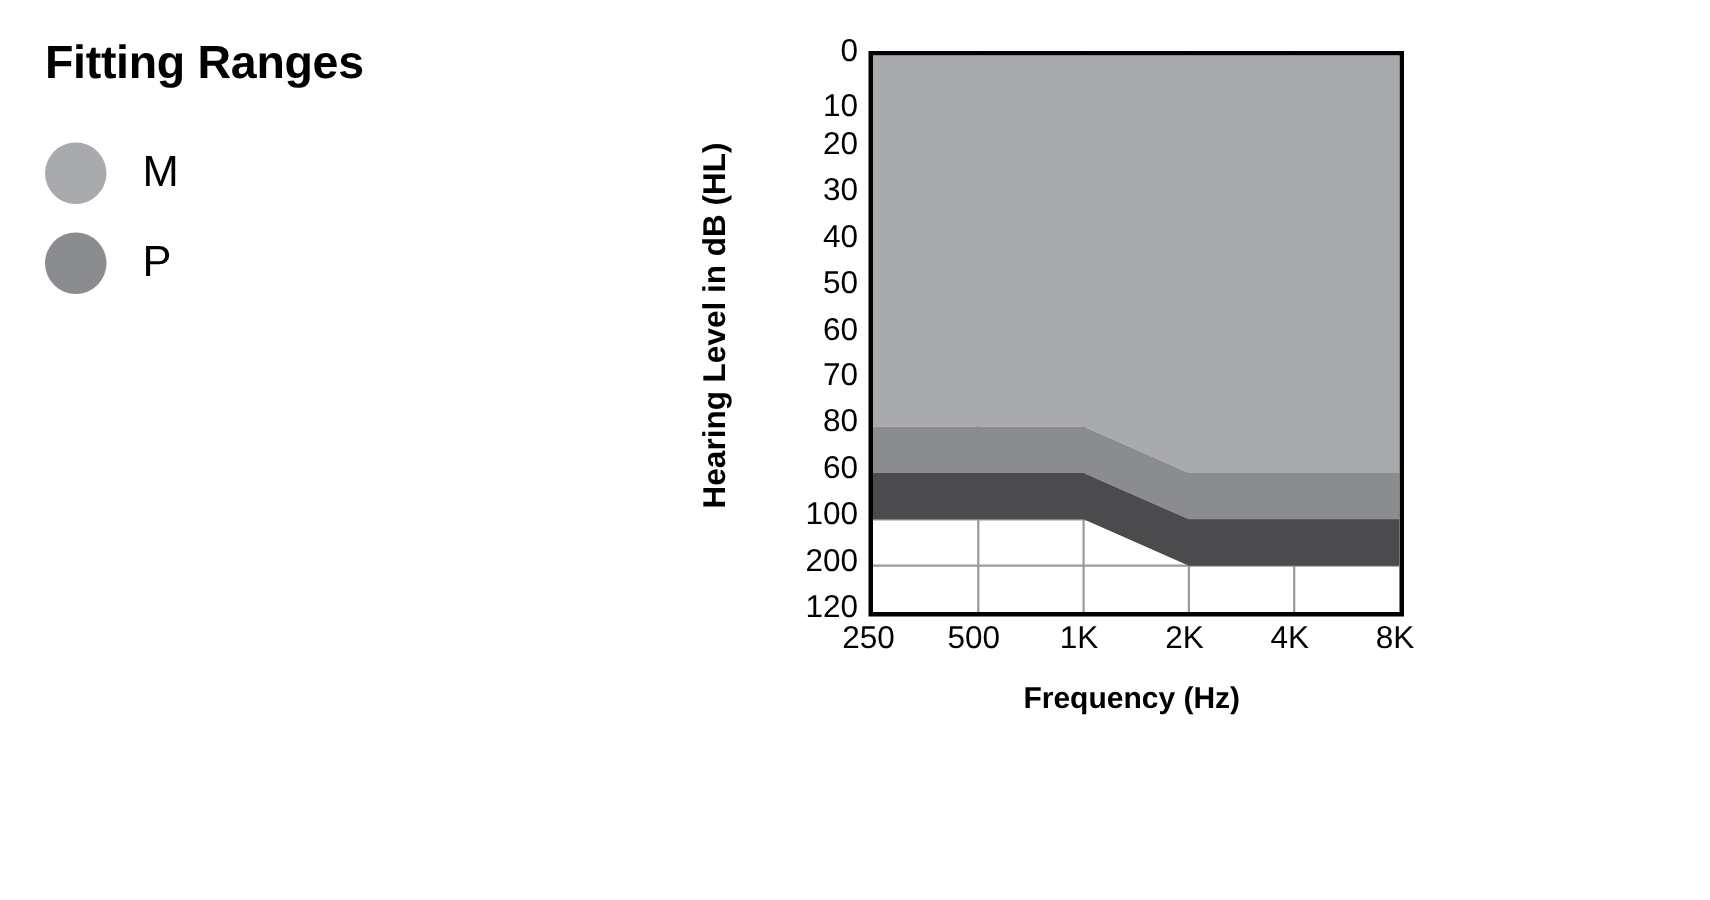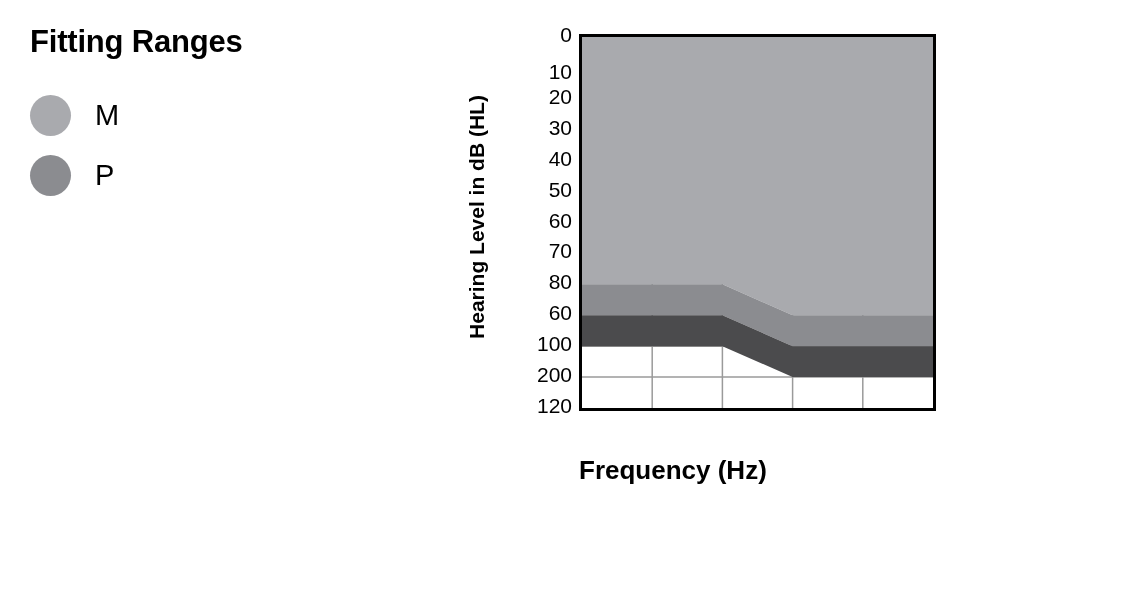--- a/index.html
+++ b/index.html
@@ -115,21 +115,22 @@
     font-size: 21px;
     line-height: 1;
     transform: translateX(-50%);
     white-space: nowrap;
   }
   #x-axis-title {
     position: absolute;
     left: 139px;
     top: 455px;
     width: 351px;
-    font-size: 26px;
+    text-align: center;
+    font-size: 20px;
     font-weight: bold;
     white-space: nowrap;
   }
 </style>
 </head>
 <body>
 
 <div id="legend-panel">
   <div id="legend-title">Fitting Ranges</div>
 
@@ -172,15 +173,23 @@
         <line x1="70.2" x2="70.2" y1="0" y2="371" stroke="#9a9a9a" stroke-width="1.5"></line>
         <line x1="140.4" x2="140.4" y1="0" y2="371" stroke="#9a9a9a" stroke-width="1.5"></line>
         <line x1="210.6" x2="210.6" y1="0" y2="371" stroke="#9a9a9a" stroke-width="1.5"></line>
         <line x1="280.8" x2="280.8" y1="0" y2="371" stroke="#9a9a9a" stroke-width="1.5"></line>
         <polygon points="0,0 70.2,0 140.4,0 210.6,0 280.8,0 351,0 351,278.25 280.8,278.25 210.6,278.25 140.4,247.33333333333331 70.2,247.33333333333331 0,247.33333333333331" fill="#a9aaae"></polygon>
         <polygon points="0,247.33333333333331 70.2,247.33333333333331 140.4,247.33333333333331 210.6,278.25 280.8,278.25 351,278.25 351,309.1666666666667 280.8,309.1666666666667 210.6,309.1666666666667 140.4,278.25 70.2,278.25 0,278.25" fill="#8b8c90"></polygon>
         <polygon points="0,278.25 70.2,278.25 140.4,278.25 210.6,309.1666666666667 280.8,309.1666666666667 351,309.1666666666667 351,340.0833333333333 280.8,340.0833333333333 210.6,340.0833333333333 140.4,309.1666666666667 70.2,309.1666666666667 0,309.1666666666667" fill="#4b4b4d"></polygon>
       </svg>
   </div>
 
+  <div id="x-tick-labels">
+      <div class="x-tick-label" style="left: 0px;">250</div>
+      <div class="x-tick-label" style="left: 70.2px;">500</div>
+      <div class="x-tick-label" style="left: 140.4px;">1K</div>
+      <div class="x-tick-label" style="left: 210.6px;">2K</div>
+      <div class="x-tick-label" style="left: 280.8px;">4K</div>
+      <div class="x-tick-label" style="left: 351px;">8K</div>
+    </div>
 
   <div id="x-axis-title">Frequency (Hz)</div>
 </div>
 
 </body></html>

